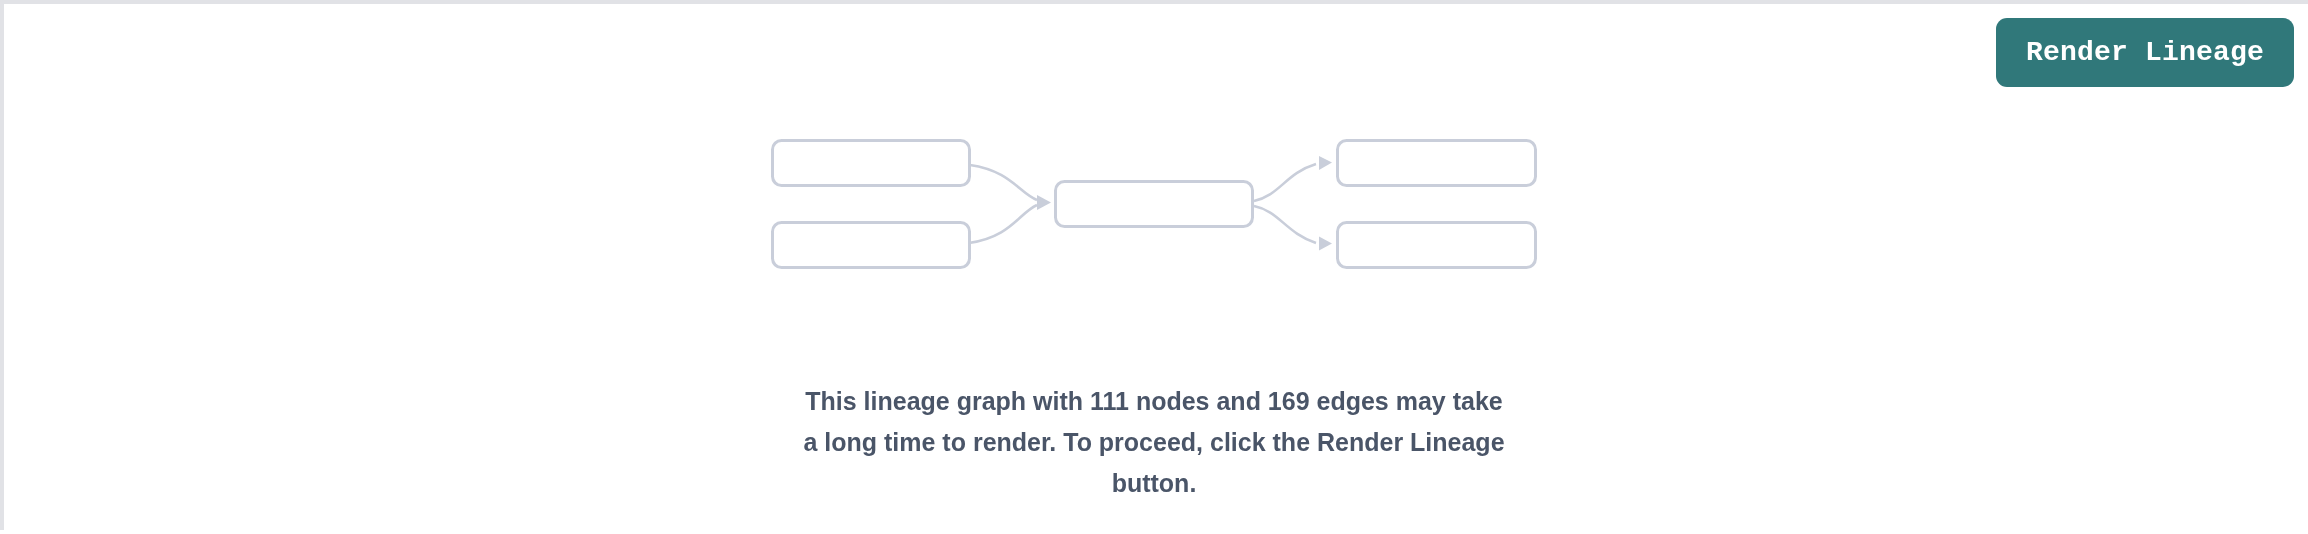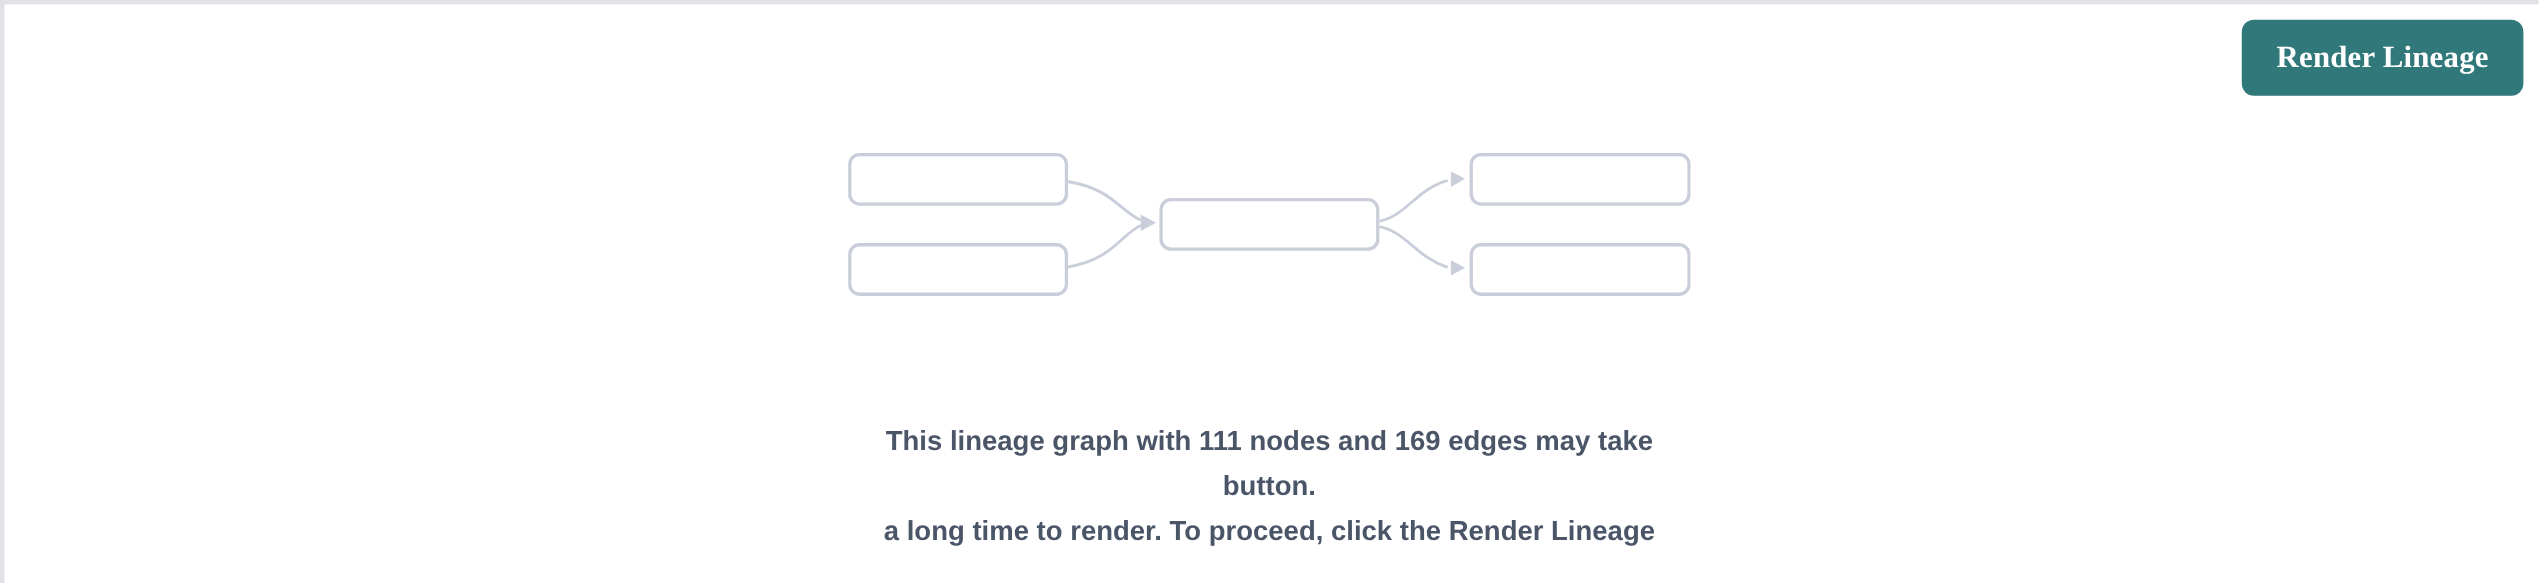--- a/index.html
+++ b/index.html
@@ -35,26 +35,26 @@
     left: 0; top: 0;
     width: 4px; height: 530px;
     background: var(--border-line);
   }
   .render-btn {
     position: absolute;
     top: 18px;
     right: 14px;
     height: 69px;
     min-width: 256px;
-    padding: 0 20px;
+    padding: 0 30px;
     background: var(--button-bg);
     color: var(--button-text);
     border: none;
     border-radius: 11px;
-    font-family: Liberation Serif, serif;
+    font-family: Liberation Mono, monospace;
     font-size: 28px;
     font-weight: 700;
     letter-spacing: 0.2px;
     cursor: pointer;
     display: flex;
     align-items: center;
     justify-content: center;
   }
   .empty-state {
     position: absolute;
@@ -115,19 +115,19 @@
         <rect x="1.5" y="1.5" width="197" height="45" rx="9"></rect>
         <rect x="1.5" y="83.5" width="197" height="45" rx="9"></rect>
         <rect x="284.5" y="42.5" width="197" height="45" rx="9"></rect>
         <rect x="566.5" y="1.5" width="198" height="45" rx="9"></rect>
         <rect x="566.5" y="83.5" width="198" height="45" rx="9"></rect>
       </g>
     </svg>
 
     <div class="warning-text">
       <div class="warning-line">This lineage graph with 111 nodes and 169 edges may take</div>
+      <div class="warning-line">a long time to render. To proceed, click the Render Lineage</div>
       <div class="warning-line">button.</div>
-      <div class="warning-line">a long time to render. To proceed, click the Render Lineage</div>
     </div>
 
   </div>
 
 </div>
 
 </body></html>

